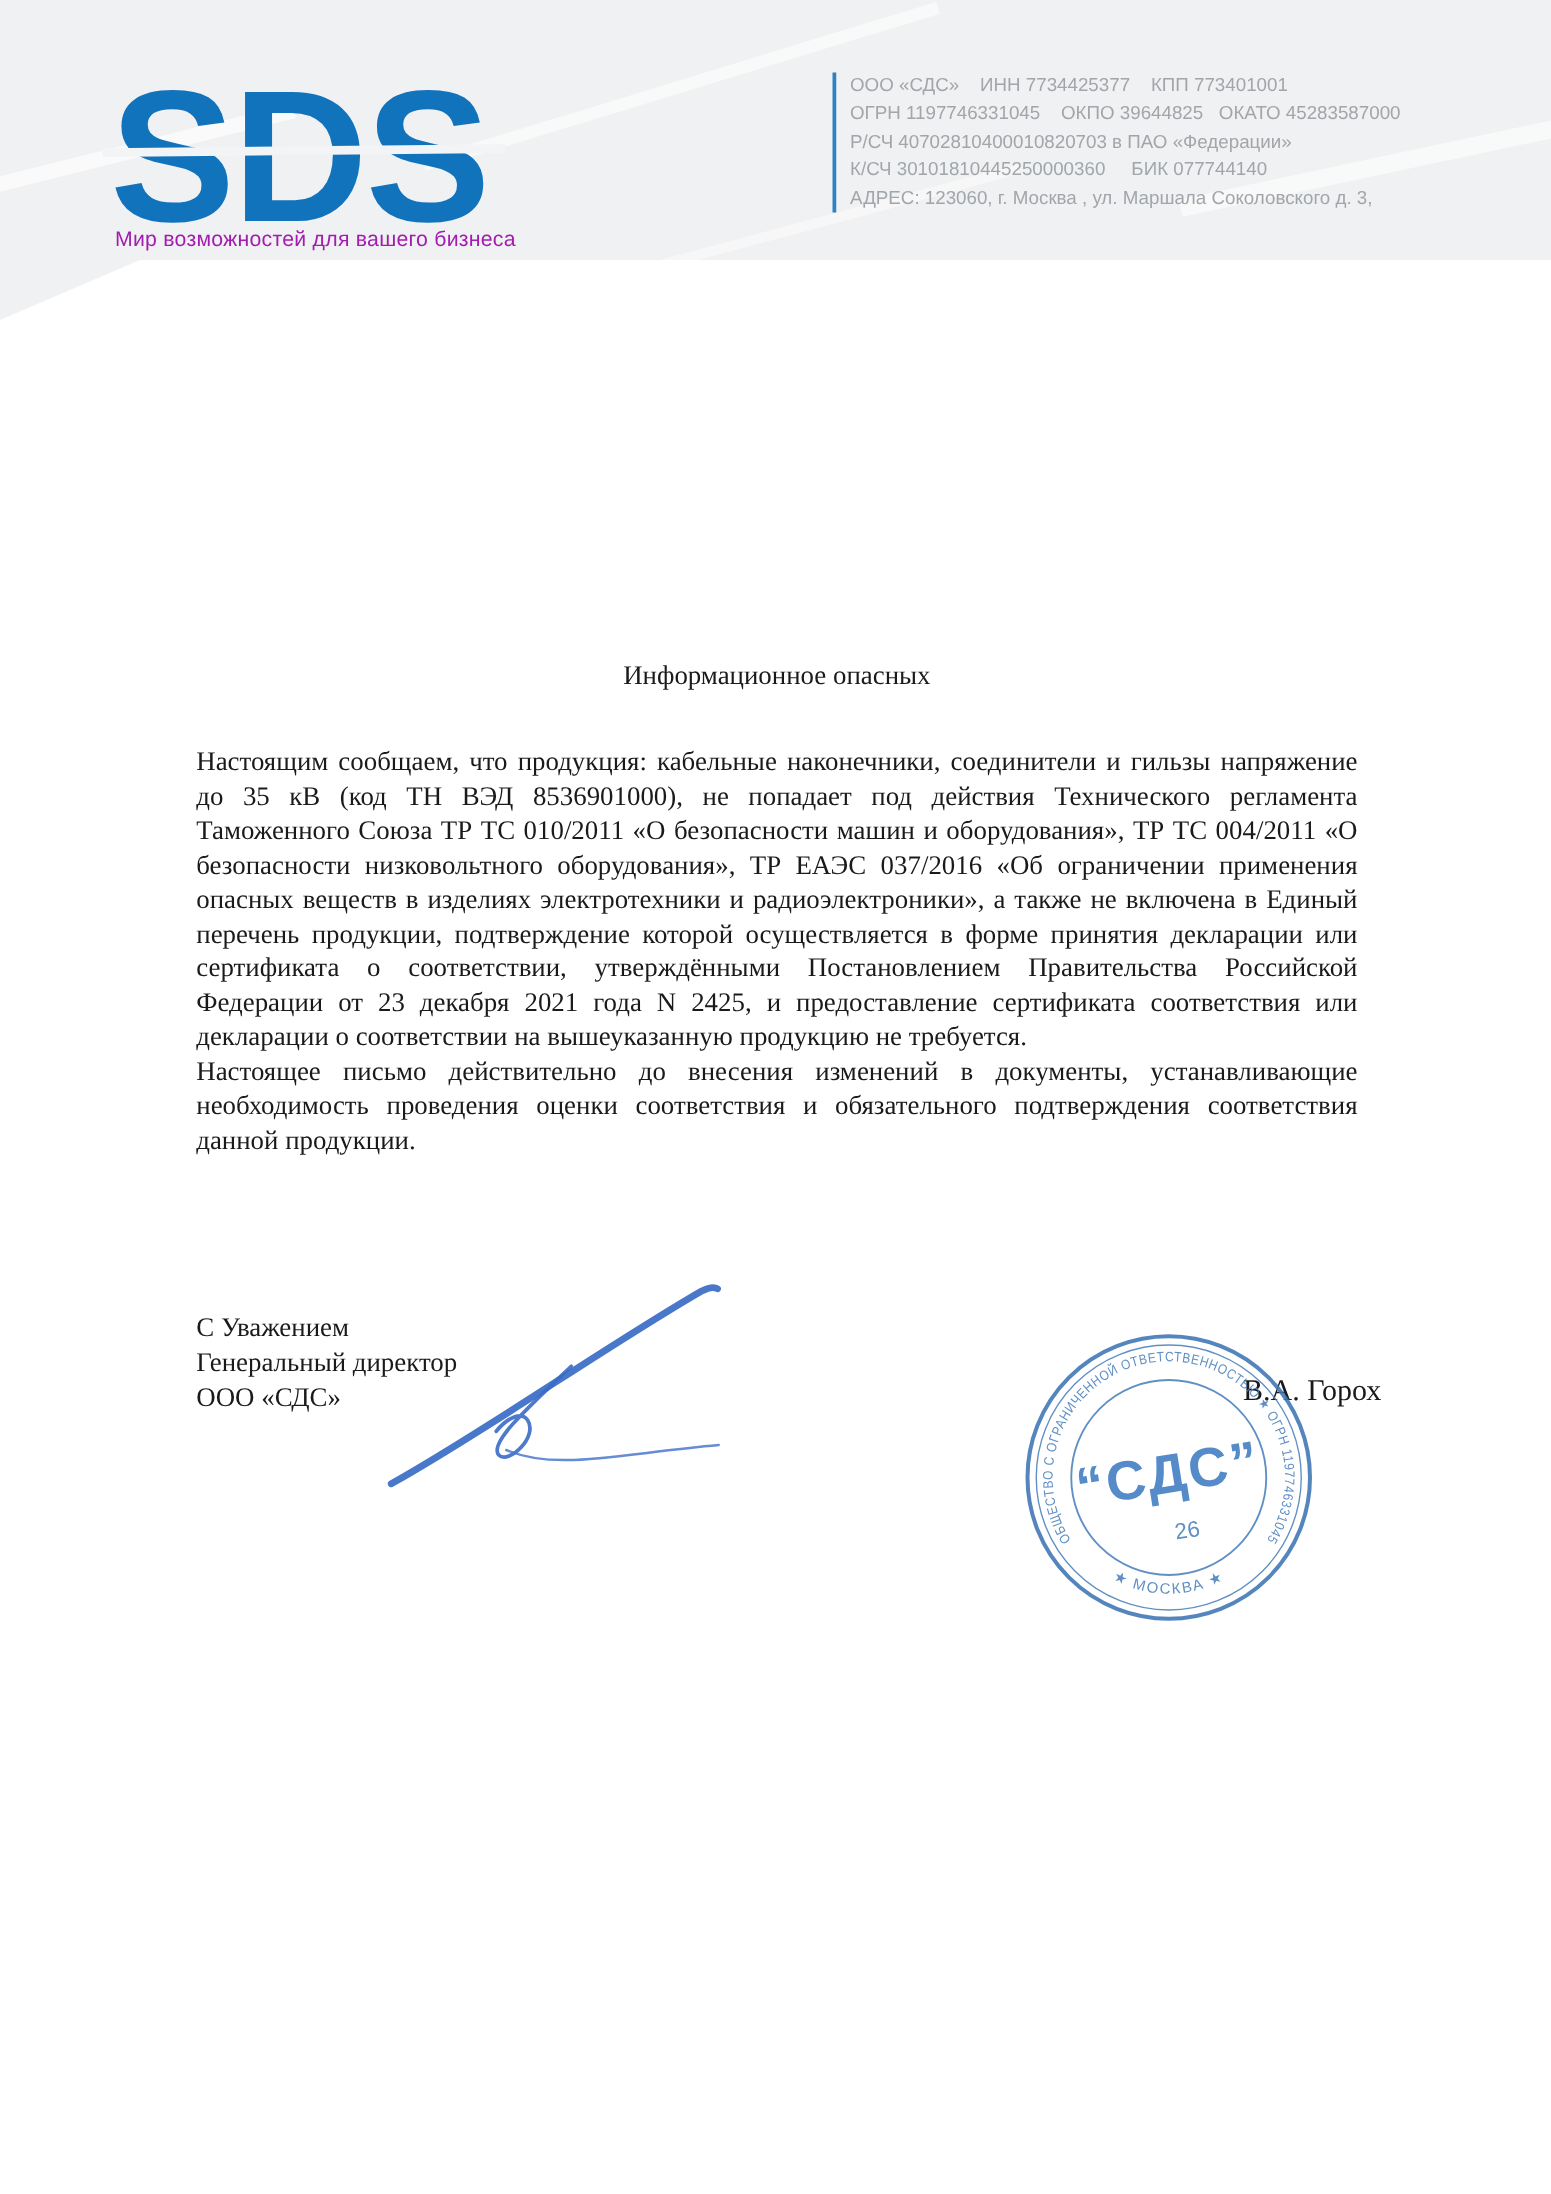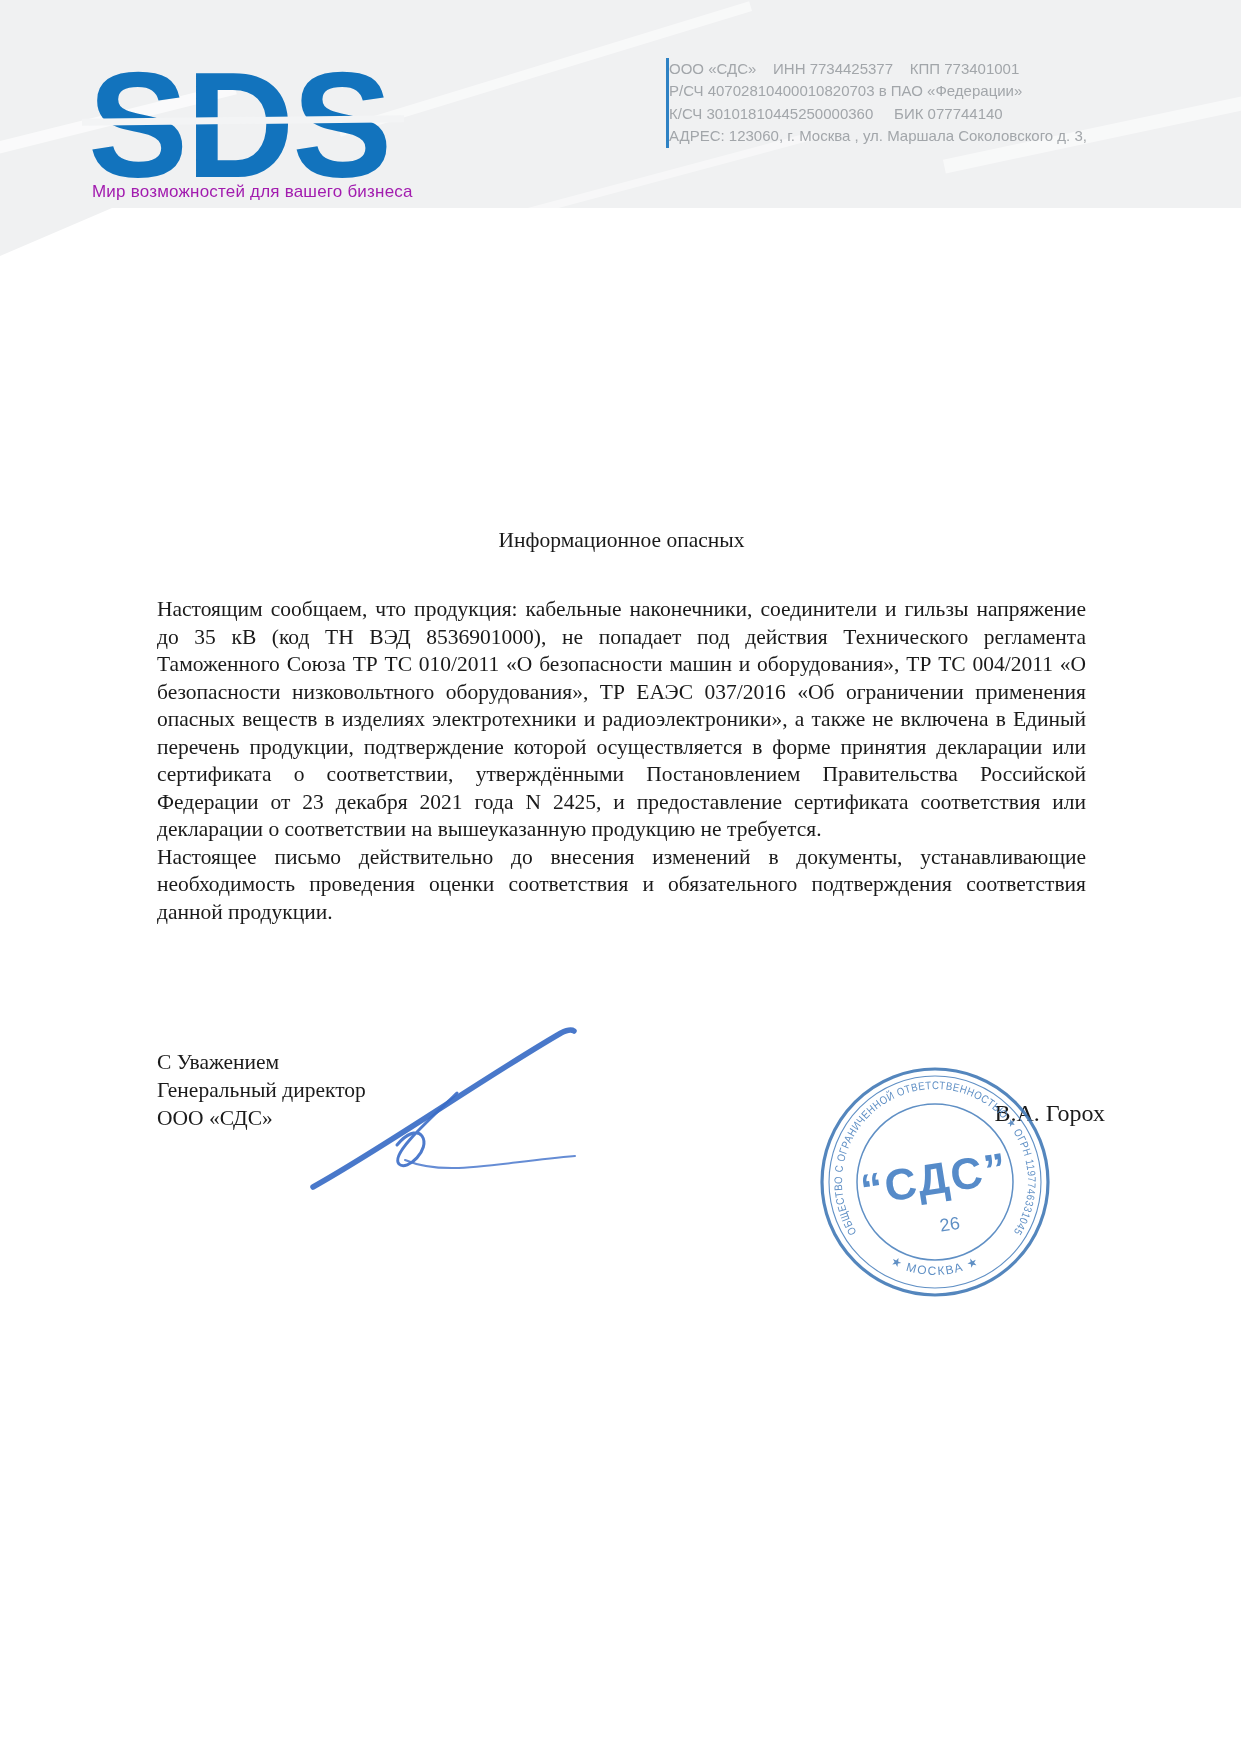--- a/index.html
+++ b/index.html
@@ -25,21 +25,21 @@
                 font-weight:bold; font-size:150px; line-height:1;
                 letter-spacing:-2px; color:#1273bd; }
   .logo-stripe { position:absolute; left:-6px; top:67px; width:322px; height:7px;
                  background:#f3f4f5; transform:rotate(-0.6deg); }
   .logo-tagline { position:absolute; left:4px; top:132px; width:330px;
                   font-family:"Liberation Sans", sans-serif; font-size:17px;
                   color:#a21caf; letter-spacing:.2px; white-space:nowrap; }
 
   
   .company-details { position:absolute; left:666px; top:58px;
-                     border-left:3px solid #2e82c4; 
+                     border-left:3px solid #2e82c4; padding-left:11px;
                      font-family:"Liberation Sans", sans-serif;
                      font-size:15px; line-height:22.4px; color:#a2a6aa; }
   .company-details div { white-space:pre; }
 
   
   .ref-block { position:absolute; top:346px; right:126px; text-align:right;
                font-size:21.5px; line-height:29px; }
 
   
   .letter-title { position:absolute; left:157px; top:528px; width:929px;
@@ -78,20 +78,21 @@
   <div class="band-tail"></div>
 
   <div class="logo-block">
     <div class="logo-text">SDS</div>
     <div class="logo-stripe"></div>
     <div class="logo-tagline">Мир возможностей для вашего бизнеса</div>
   </div>
 
   <div class="company-details">
     <div>ООО «СДС»    ИНН 7734425377    КПП 773401001</div>
+    <div>ОГРН 1197746331045    ОКПО 39644825   ОКАТО 45283587000</div>
     <div>Р/СЧ 40702810400010820703 в ПАО «Федерации»</div>
     <div>К/СЧ 30101810445250000360     БИК 077744140</div>
     <div>АДРЕС: 123060, г. Москва , ул. Маршала Соколовского д. 3,</div>
   </div>
 
 
   <div class="letter-title">Информационное опасных</div>
 
   <div class="letter-body">
     <p>Настоящим сообщаем, что продукция: кабельные наконечники, соединители и гильзы напряжение до 35 кВ (код ТН ВЭД 8536901000), не попадает под действия Технического регламента Таможенного Союза ТР ТС 010/2011 «О безопасности машин и оборудования», ТР ТС 004/2011 «О безопасности низковольтного оборудования», ТР ЕАЭС 037/2016 «Об ограничении применения опасных веществ в изделиях электротехники и радиоэлектроники», а также не включена в Единый перечень продукции, подтверждение которой осуществляется в форме принятия декларации или сертификата о соответствии, утверждёнными Постановлением Правительства Российской Федерации от 23 декабря 2021 года N 2425, и предоставление сертификата соответствия или декларации о соответствии на вышеуказанную продукцию не требуется.</p>

